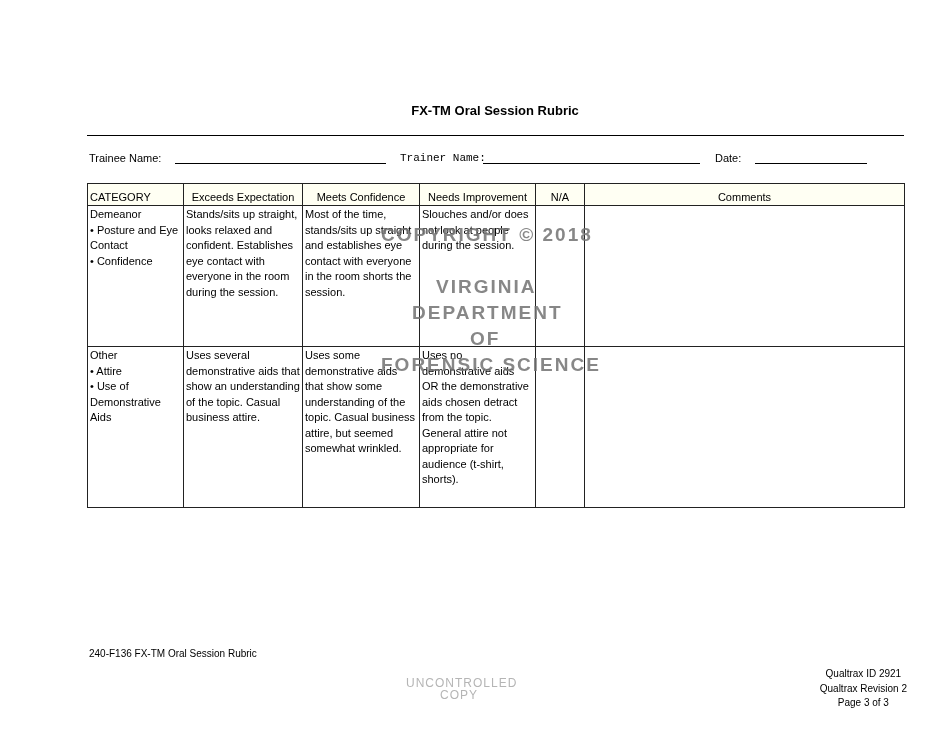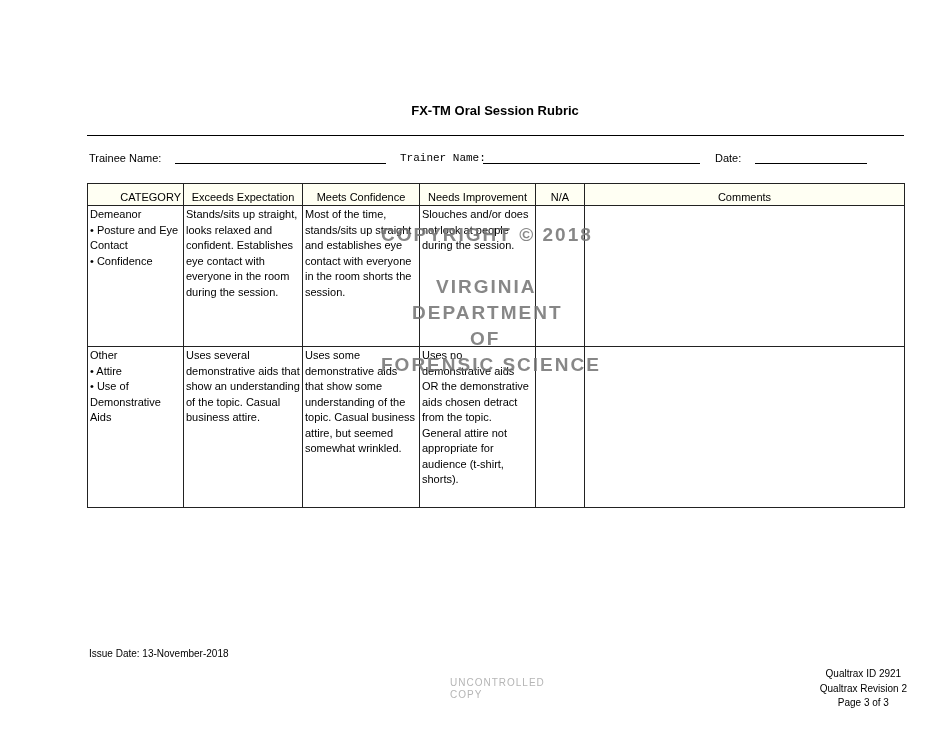--- a/index.html
+++ b/index.html
@@ -11,30 +11,30 @@
           border-top: 1.5px solid #000; }
   .fields { position: absolute; top: 152px; left: 89px; font-size: 11px; }
   .field-label { position: absolute; white-space: nowrap; }
   .field-line { position: absolute; top: 11px; border-top: 1px solid #000; height: 0; }
   table.rubric { position: absolute; top: 183px; left: 87px; width: 817px;
                  border-collapse: collapse; table-layout: fixed; font-size: 11px; }
   table.rubric th, table.rubric td { border: 1.3px solid #222; padding: 1px 2px;
                  vertical-align: top; line-height: 15.5px; }
   table.rubric th { background: #fffff3; font-weight: normal; text-align: center;
                     height: 20px; vertical-align: bottom; padding-bottom: 0; }
-  table.rubric th.cat { text-align: right; }
+  table.rubric th.cat { text-align: left; }
   tr.r1 td { height: 138px; }
   tr.r2 td { height: 158px; }
   .wm { position: absolute; color: #737373; font-weight: bold; letter-spacing: 2px;
         font-size: 19px; white-space: nowrap; opacity: 0.85; pointer-events: none; }
   .footer { position: absolute; font-size: 10px; line-height: 14.5px; }
   .footer.left { left: 89px; top: 647px; }
   .footer.right { right: 43px; top: 647px; text-align: center; margin-top: 20px; }
-  .uncontrolled { position: absolute; left: 450px; width: 106px; top: 677px; text-align: left;
-                  font-size: 10px; color: #b5b5b5; letter-spacing: 1px; line-height: 12px; }
+  .uncontrolled { position: absolute; left: 406px; width: 106px; top: 677px; text-align: center;
+                  font-size: 12px; color: #b5b5b5; letter-spacing: 1px; line-height: 12px; }
 </style>
 </head>
 <body>
 
 <div class="title">FX-TM Oral Session Rubric</div>
 <div class="rule"></div>
 
 <div class="fields">
   <span class="field-label" style="left:0;top:0;">Trainee Name:</span>
   <span class="field-line" style="left:86px;width:211px;"></span>
@@ -91,21 +91,21 @@
   </tbody>
 </table>
 
 <div class="wm" style="left:381px;top:224px;">COPYRIGHT © 2018</div>
 <div class="wm" style="left:436px;top:276px;">VIRGINIA</div>
 <div class="wm" style="left:412px;top:302px;">DEPARTMENT</div>
 <div class="wm" style="left:470px;top:328px;">OF</div>
 <div class="wm" style="left:381px;top:354px;">FORENSIC SCIENCE</div>
 
 <div class="footer left">
-  <div>Issue Date: 13-November-2018</div>
+  <div>240-F136 FX-TM Oral Session Rubric</div>
 </div>
 
 <div class="uncontrolled">
   <div>UNCONTROLLED</div>
   <div>COPY</div>
 </div>
 
 <div class="footer right">
   <div>Qualtrax ID 2921</div>
   <div>Qualtrax Revision 2</div>

